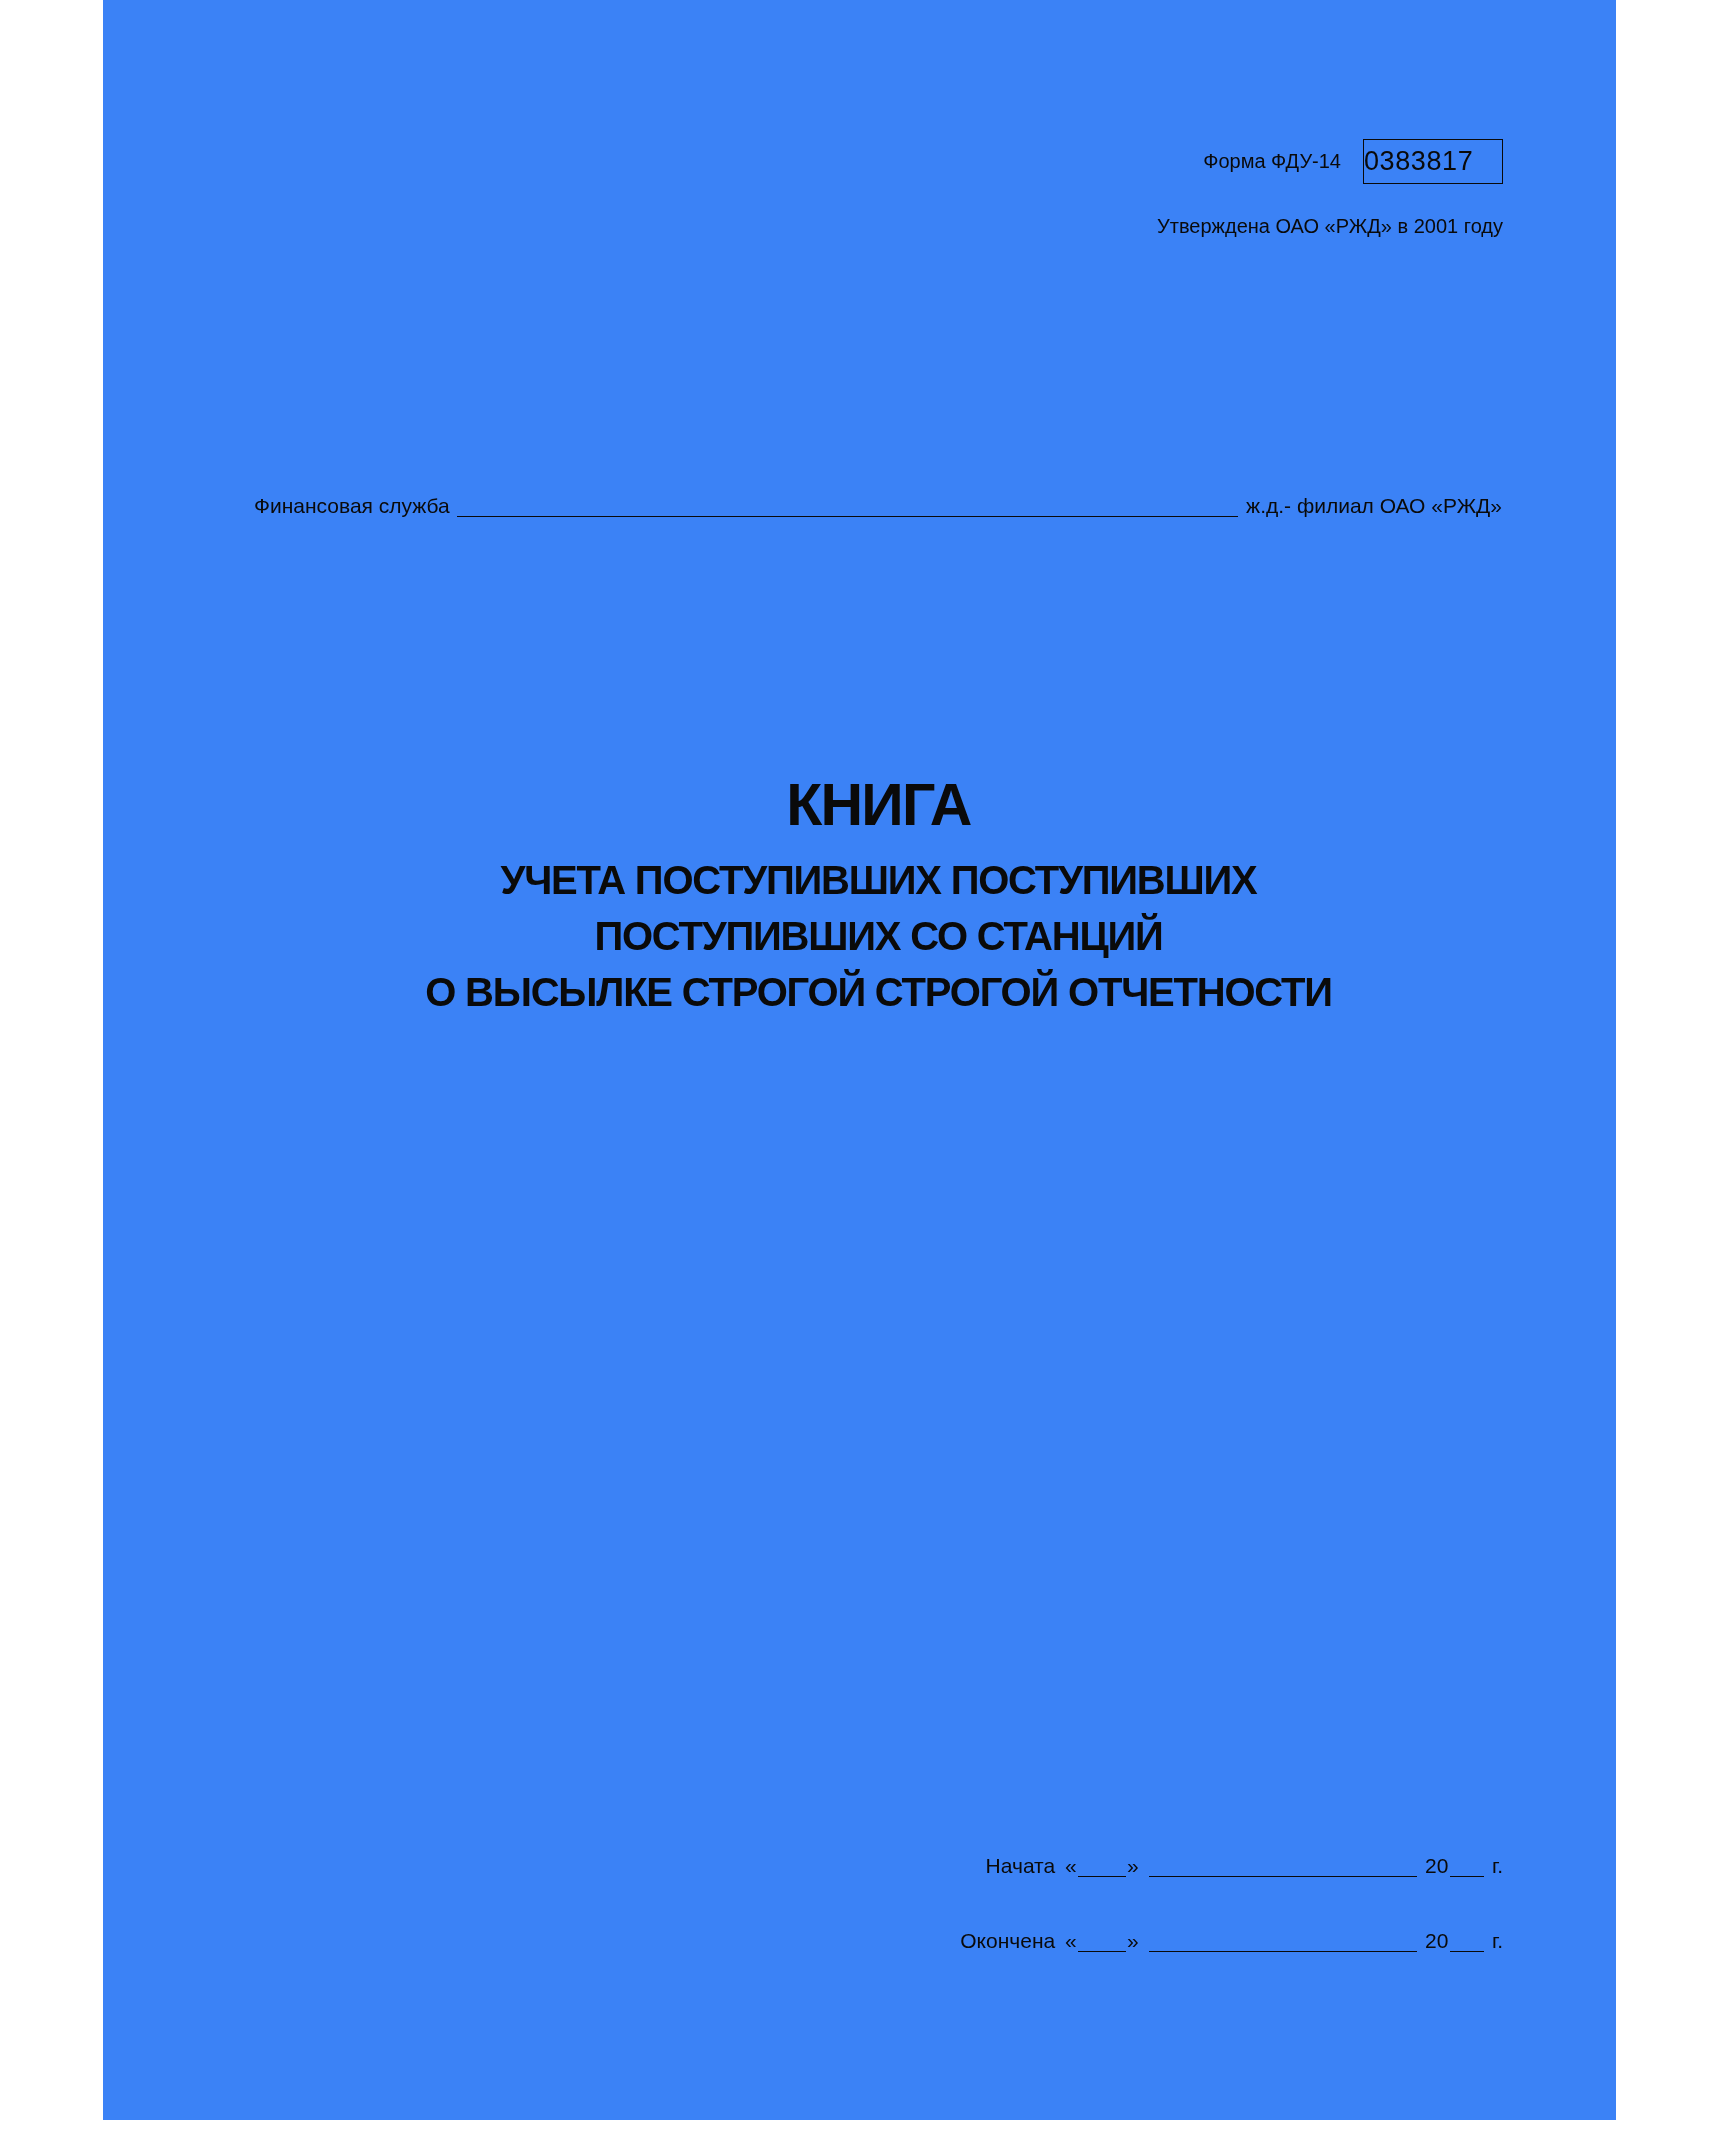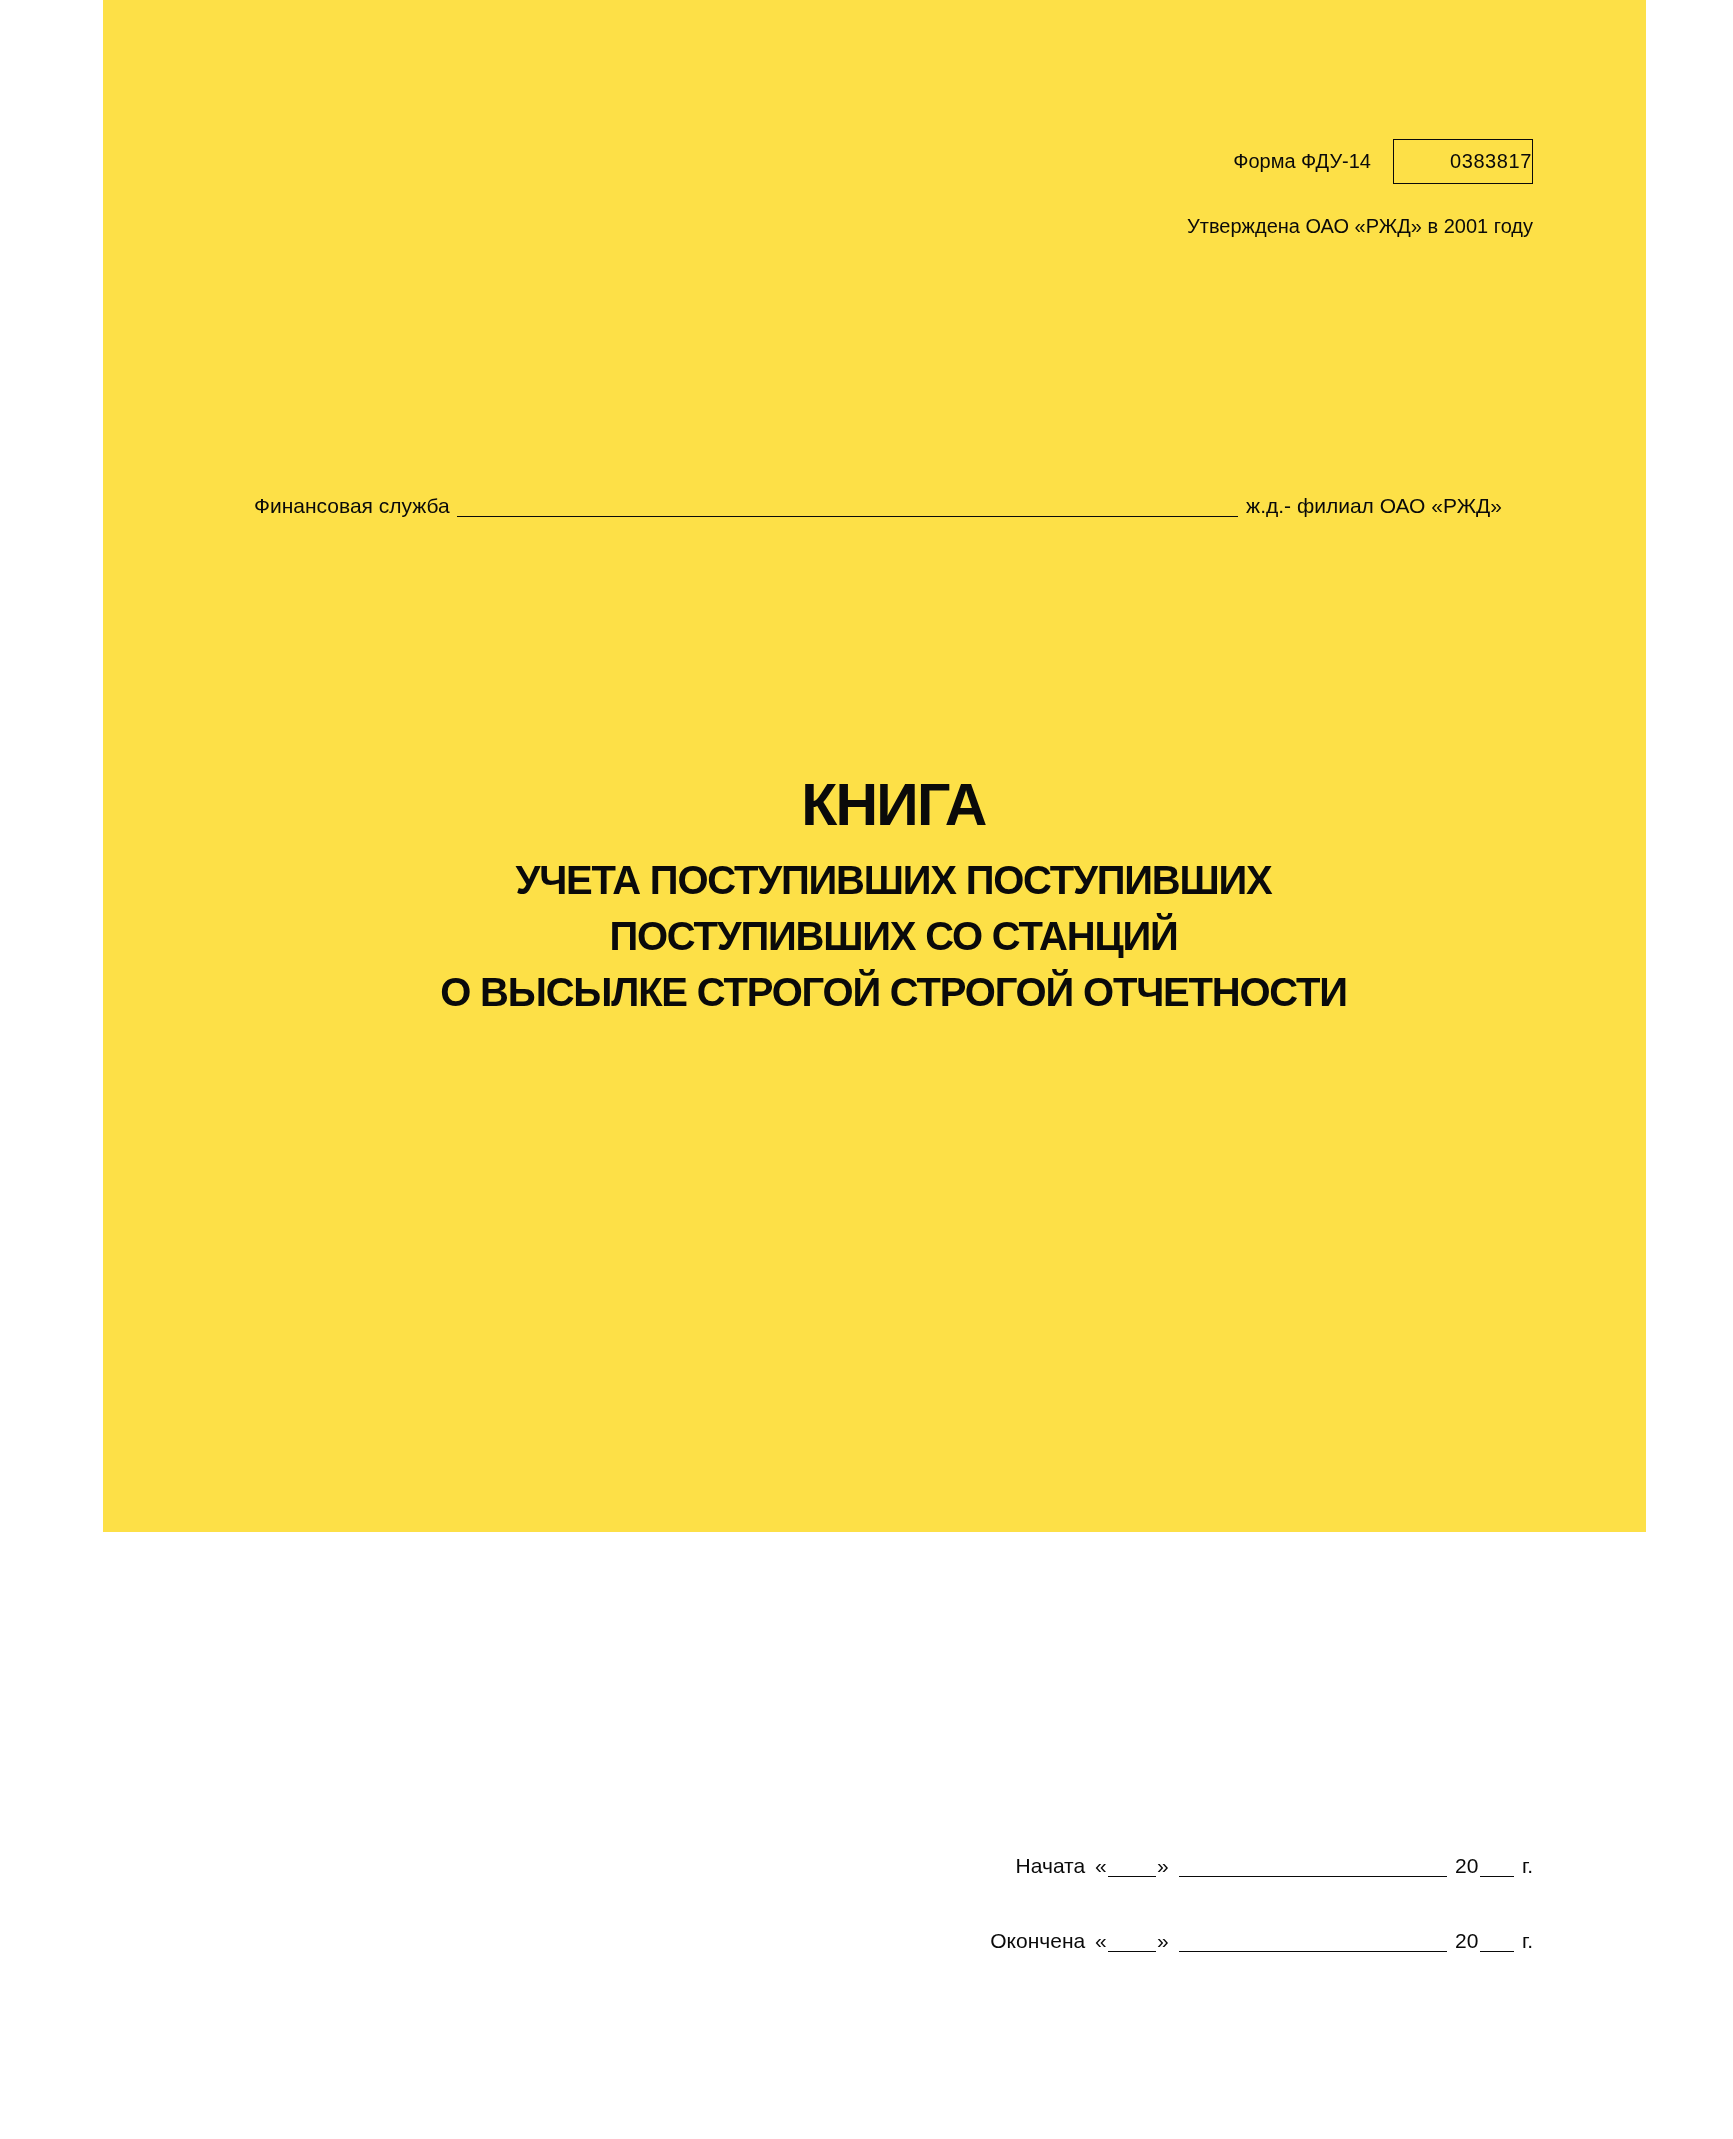--- a/index.html
+++ b/index.html
@@ -11,43 +11,42 @@
     position: relative;
     font-family: "Liberation Sans", sans-serif;
     color: #0a0a0a;
     overflow: hidden;
   }
   .paper {
     position: absolute;
     left: 103px;
     top: 0;
     width: 1513px;
-    height: 1532px;
-    background: #fde047;
-    padding-left: 30px;
+    height: 2120px;
+    background: #3b82f6;
   }
   
   .form-code-row {
     position: absolute;
     top: 138px;
     right: 113px;
     height: 46px;
     display: flex;
     align-items: center;
     gap: 22px;
     font-size: 20px;
   }
   .form-number-box {
     width: 138px;
     height: 43px;
     border: 1.8px solid #0a0a0a;
     display: flex;
     align-items: center;
-    justify-content: flex-end;
-    font-size: 20px;
+    justify-content: flex-start;
+    font-size: 27px;
     letter-spacing: 0.6px;
   }
   .approval-note {
     position: absolute;
     top: 215px;
     right: 113px;
     font-size: 20px;
     white-space: nowrap;
   }
   

